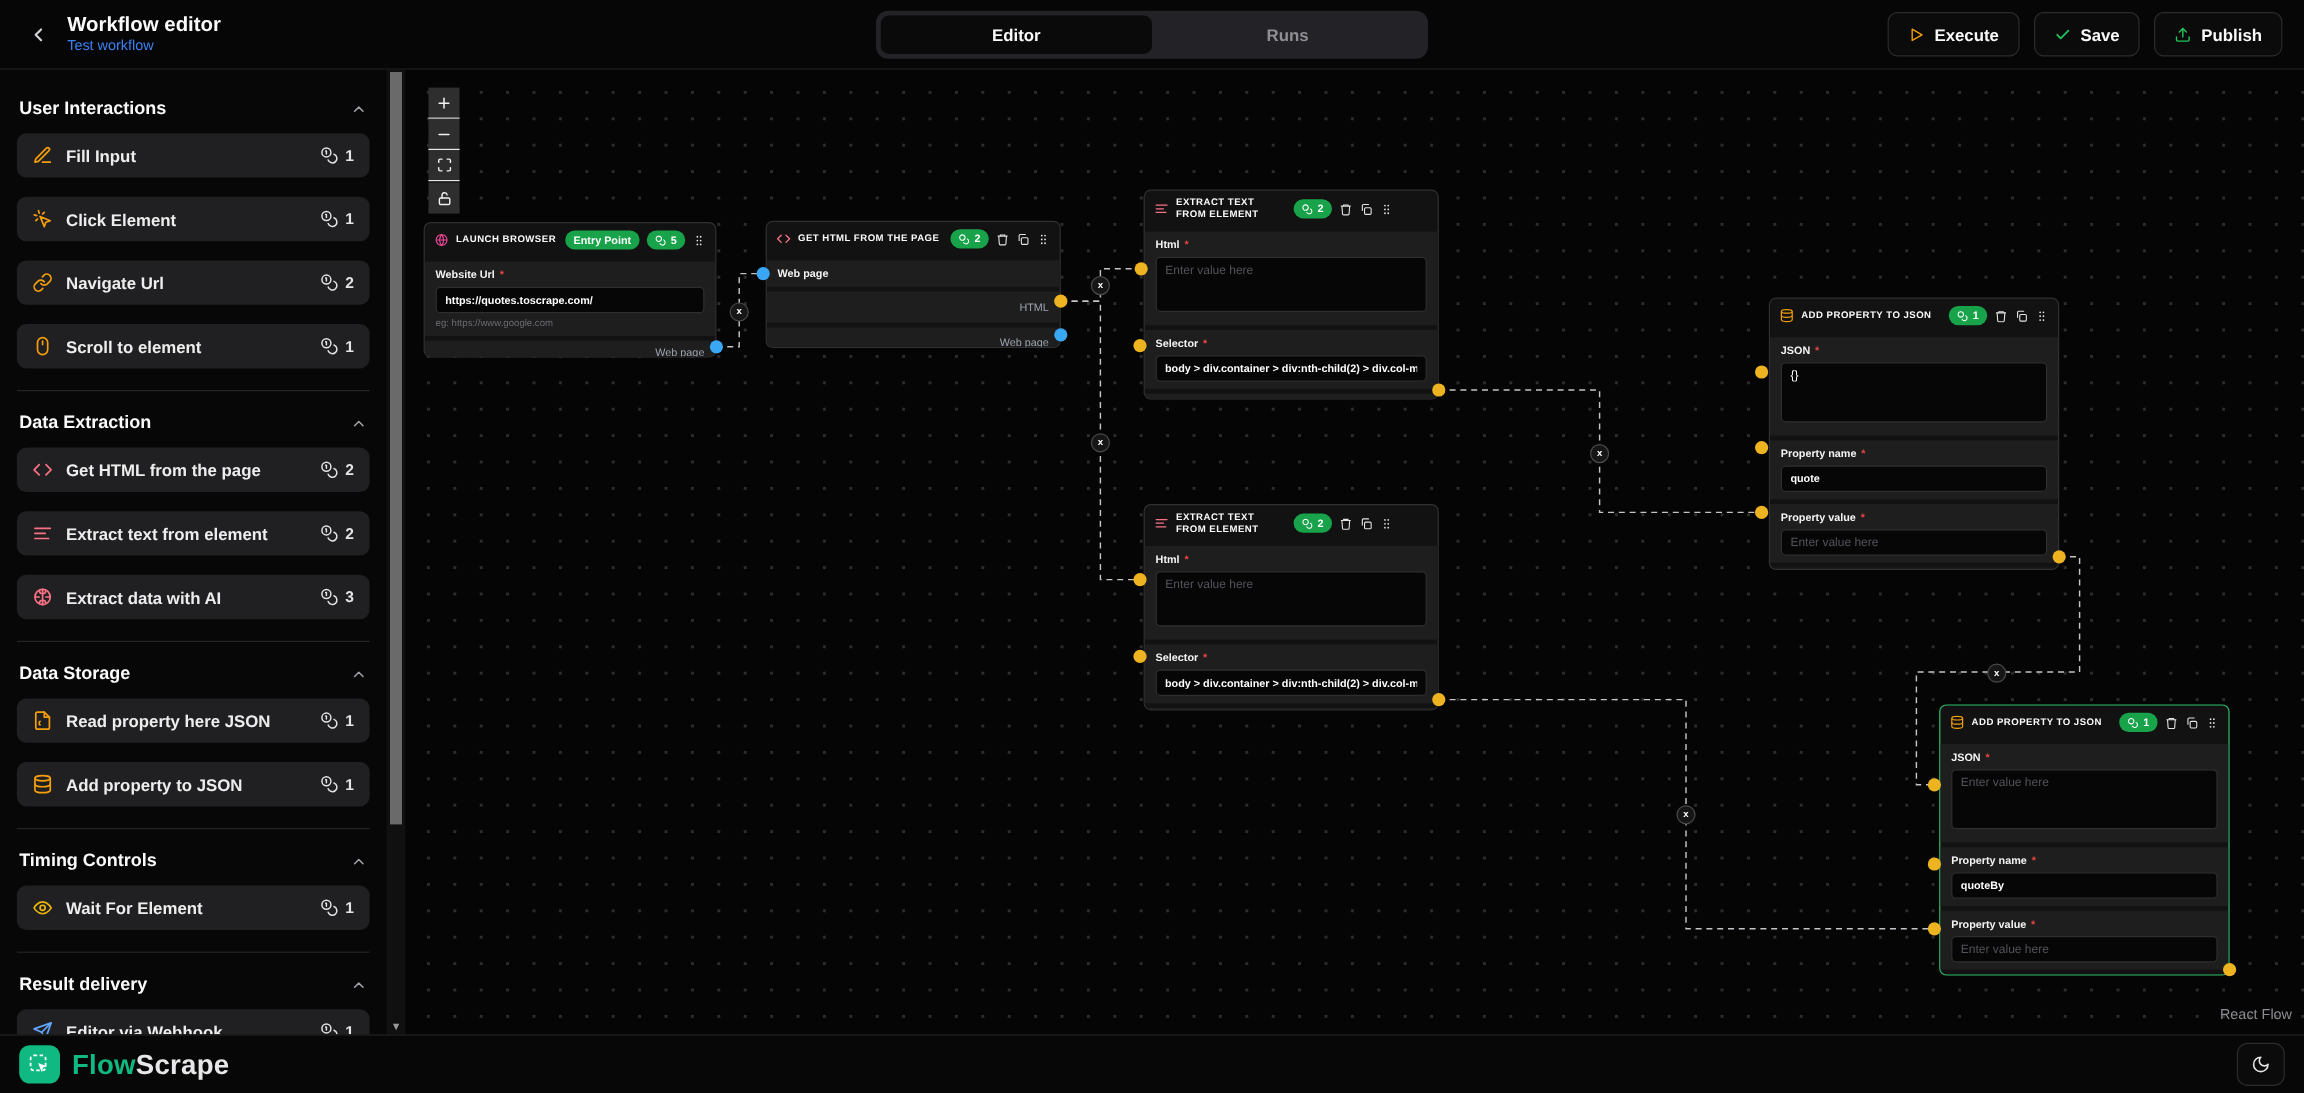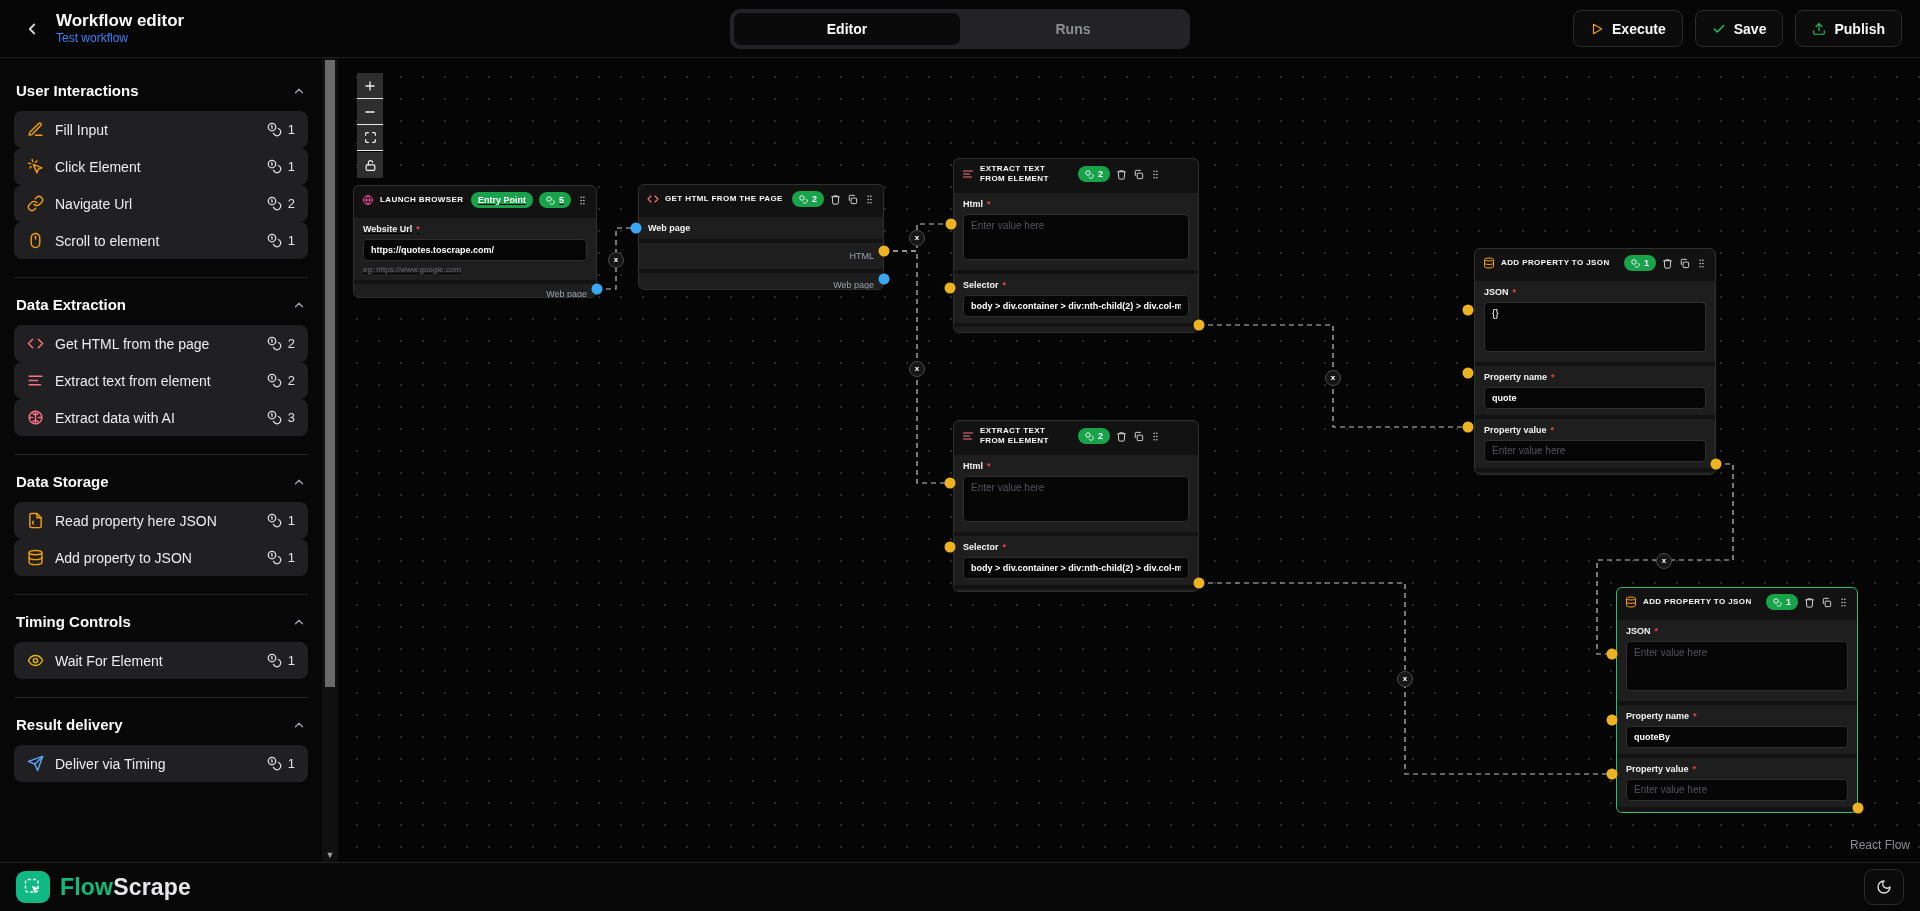--- a/index.html
+++ b/index.html
@@ -32,22 +32,22 @@
   .main { flex:1; display:flex; min-height:0; }
 
   
   .sidebar { width:322px; flex:0 0 322px; background:#070707; padding:6px 14px 0 14px;
              overflow:hidden; }
   .sec-head { display:flex; align-items:center; justify-content:space-between;
               margin:18px 2px 12px 2px; }
   .sec-head span { font-size:15px; font-weight:bold; color:#fafafa; }
   .sec-head .chev { color:#a1a1aa; cursor:pointer; }
   .sep { border-top:1px solid #242424; margin:18px 0 2px 0; }
-  .sitem { height:37px; background:#202022; border-radius:8px; margin-bottom:0;
-           display:flex; align-items:center; padding:0 13px; cursor:pointer; }
+  .sitem { height:37px; background:#202022; border-radius:8px; margin-bottom:16px;
+           display:flex; align-items:center; padding:0 13px; cursor:pointer;font-weight:bold; }
   .sitem .label { font-size:14px; color:#ededed; margin-left:11px; flex:1; }
   .sitem .cnt { display:flex; align-items:center; gap:6px; color:#e4e4e7; font-size:13px; }
   .amber { color:#f59e0b; } .rose { color:#fb7185; } .yellow { color:#eab308; }
   .blue { color:#60a5fa; } .pink { color:#ec4899; }
 
   
   .scroll-col { width:16px; flex:0 0 16px; background:#101010; position:relative; }
   .scroll-thumb { position:absolute; left:3px; top:2px; width:10px; height:78%;
                   background:#6a6a6a; border-radius:0px; }
   .scroll-arrow { position:absolute; left:0; width:16px; bottom:2px; text-align:center;
@@ -412,21 +412,21 @@
             </svg>
           </span>
       </div>
       <div class="sitem">
         <span class="ic blue">
             <svg width="17" height="17" viewBox="0 0 24 24" fill="none" stroke="currentColor" stroke-width="2" stroke-linecap="round" stroke-linejoin="round">
               <path d="m22 2-7 20-4-9-9-4Z"></path>
               <path d="M22 2 11 13"></path>
             </svg>
           </span>
-        <span class="label">Deliver via Timing</span>
+        <span class="label">Editor via Webhook</span>
         <span class="cnt">
             <span class="ic">
               <svg width="15" height="15" viewBox="0 0 24 24" fill="none" stroke="currentColor" stroke-width="2" stroke-linecap="round" stroke-linejoin="round">
                 <circle cx="8" cy="8" r="6"></circle>
                 <path d="M18.09 10.37A6 6 0 1 1 10.34 18"></path>
                 <path d="M7 6h1v4"></path>
               </svg>
             </span>
             <span>1</span>
           </span>
@@ -449,21 +449,21 @@
         <path d="M861 525 H1067 V716 H1274"></path>
       </svg>
 
       <div class="edge-x" style="left:278px; top:202px;"></div>
       <div class="edge-x" style="left:579px; top:180px;"></div>
       <div class="edge-x" style="left:579px; top:311px;"></div>
       <div class="edge-x" style="left:995px; top:320px;"></div>
       <div class="edge-x" style="left:1326px; top:503px;"></div>
       <div class="edge-x" style="left:1067px; top:621px;"></div>
 
-      <div class="node" style="left:15px; top:127px; width:244px; height:113px;text-decoration:underline;">
+      <div class="node" style="left:15px; top:127px; width:244px; height:113px;">
         <div class="nheader">
           <span class="ic pink">
               <svg width="12" height="12" viewBox="0 0 24 24" fill="none" stroke="currentColor" stroke-width="2">
                 <circle cx="12" cy="12" r="9"></circle>
                 <path d="M3 12h18"></path>
                 <path d="M12 3a14 14 0 0 1 0 18a14 14 0 0 1 0-18"></path>
               </svg>
             </span>
           <span class="ntitle">LAUNCH BROWSER</span>
           <span class="pill">Entry Point</span>

